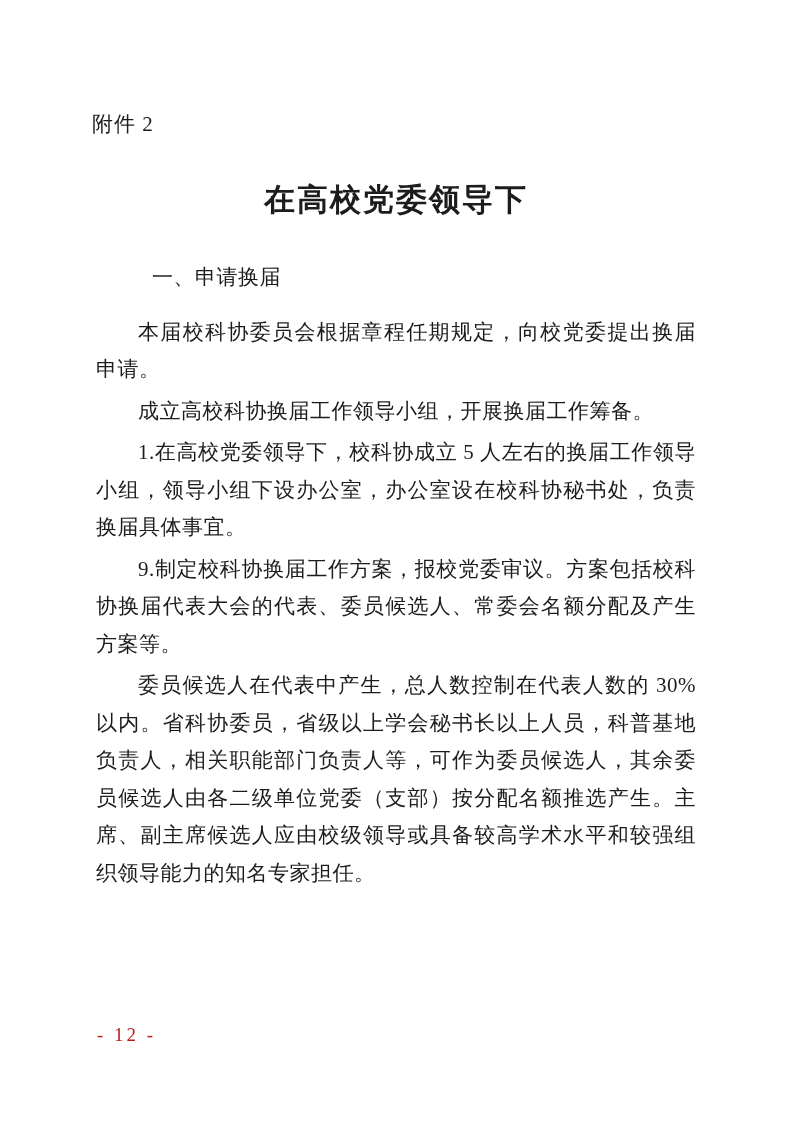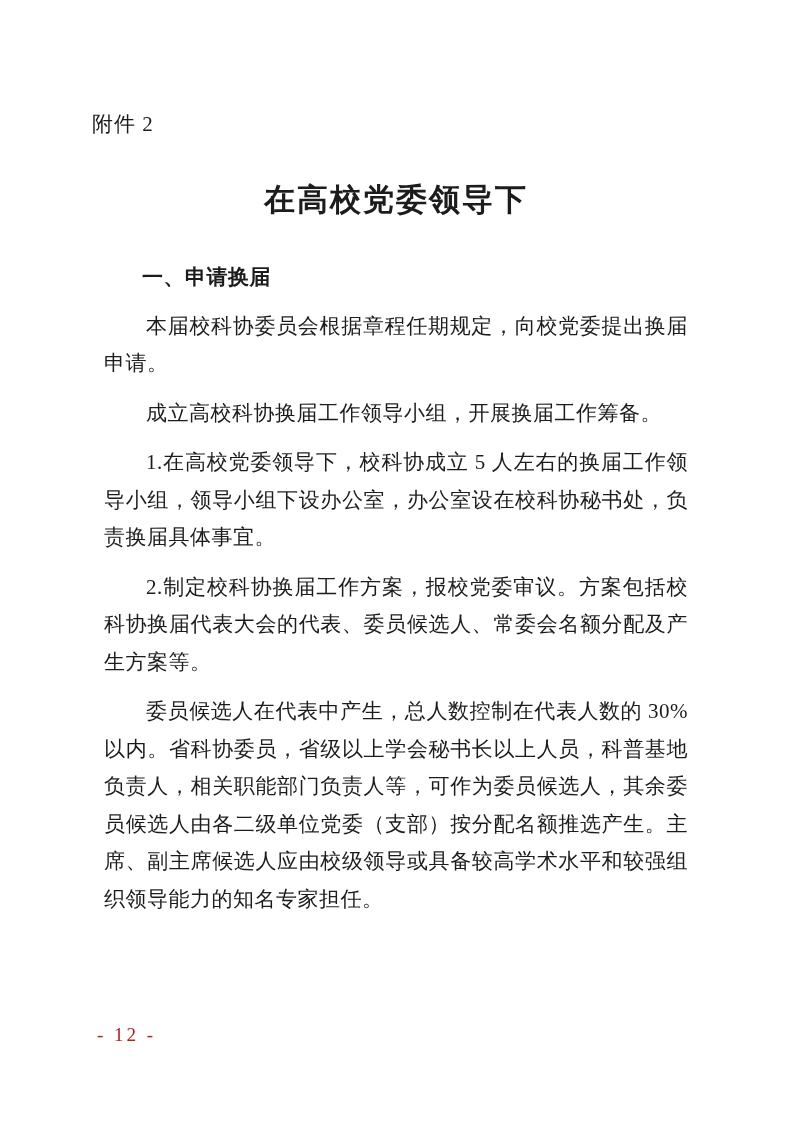--- a/index.html
+++ b/index.html
@@ -33,30 +33,30 @@
       font-family: "Liberation Serif", "DejaVu Serif", serif;
     }
     .doc-body {
       margin-top: 40px;
       font-size: 21px;
       line-height: 37.5px;
       text-align: justify;
       text-justify: inter-character;
     }
     .doc-body h2 {
-      margin: 8px;
+      margin: 18px;
       font-size: 21px;
       line-height: 37.5px;
-      font-weight: bold;
+      font-weight: normal;
       text-indent: 2em;
       letter-spacing: 0.5px;
       font-family: "Liberation Sans", "DejaVu Sans", sans-serif;
     }
     .doc-body p {
-      margin: 12px;
+      margin: 4px;
       text-indent: 2em;
       letter-spacing: 0.5px;
     }
     .page-number {
       position: absolute;
       left: 97px;
       top: 1022px;
       font-size: 19px;
       line-height: 26px;
       letter-spacing: 3px;
@@ -76,21 +76,21 @@
 
     <h2>一、申请换届</h2>
 
     <p>本届校科协委员会根据章程任期规定，向校党委提出换届申请。</p>
 
 
     <p>成立高校科协换届工作领导小组，开展换届工作筹备。</p>
 
     <p>1.在高校党委领导下，校科协成立 5 人左右的换届工作领导小组，领导小组下设办公室，办公室设在校科协秘书处，负责换届具体事宜。</p>
 
-    <p>2.制定校科协换届工作方案，报校党委审议。方案包括校科协换届代表大会的代表、委员候选人、常委会名额分配及产生方案等。</p>
+    <p>9.制定校科协换届工作方案，报校党委审议。方案包括校科协换届代表大会的代表、委员候选人、常委会名额分配及产生方案等。</p>
 
 
 
     <p>委员候选人在代表中产生，总人数控制在代表人数的 30%以内。省科协委员，省级以上学会秘书长以上人员，科普基地负责人，相关职能部门负责人等，可作为委员候选人，其余委员候选人由各二级单位党委（支部）按分配名额推选产生。主席、副主席候选人应由校级领导或具备较高学术水平和较强组织领导能力的知名专家担任。</p>
 
   </div>
 
   <div class="page-number">- 12 -</div>
 
 </div>

